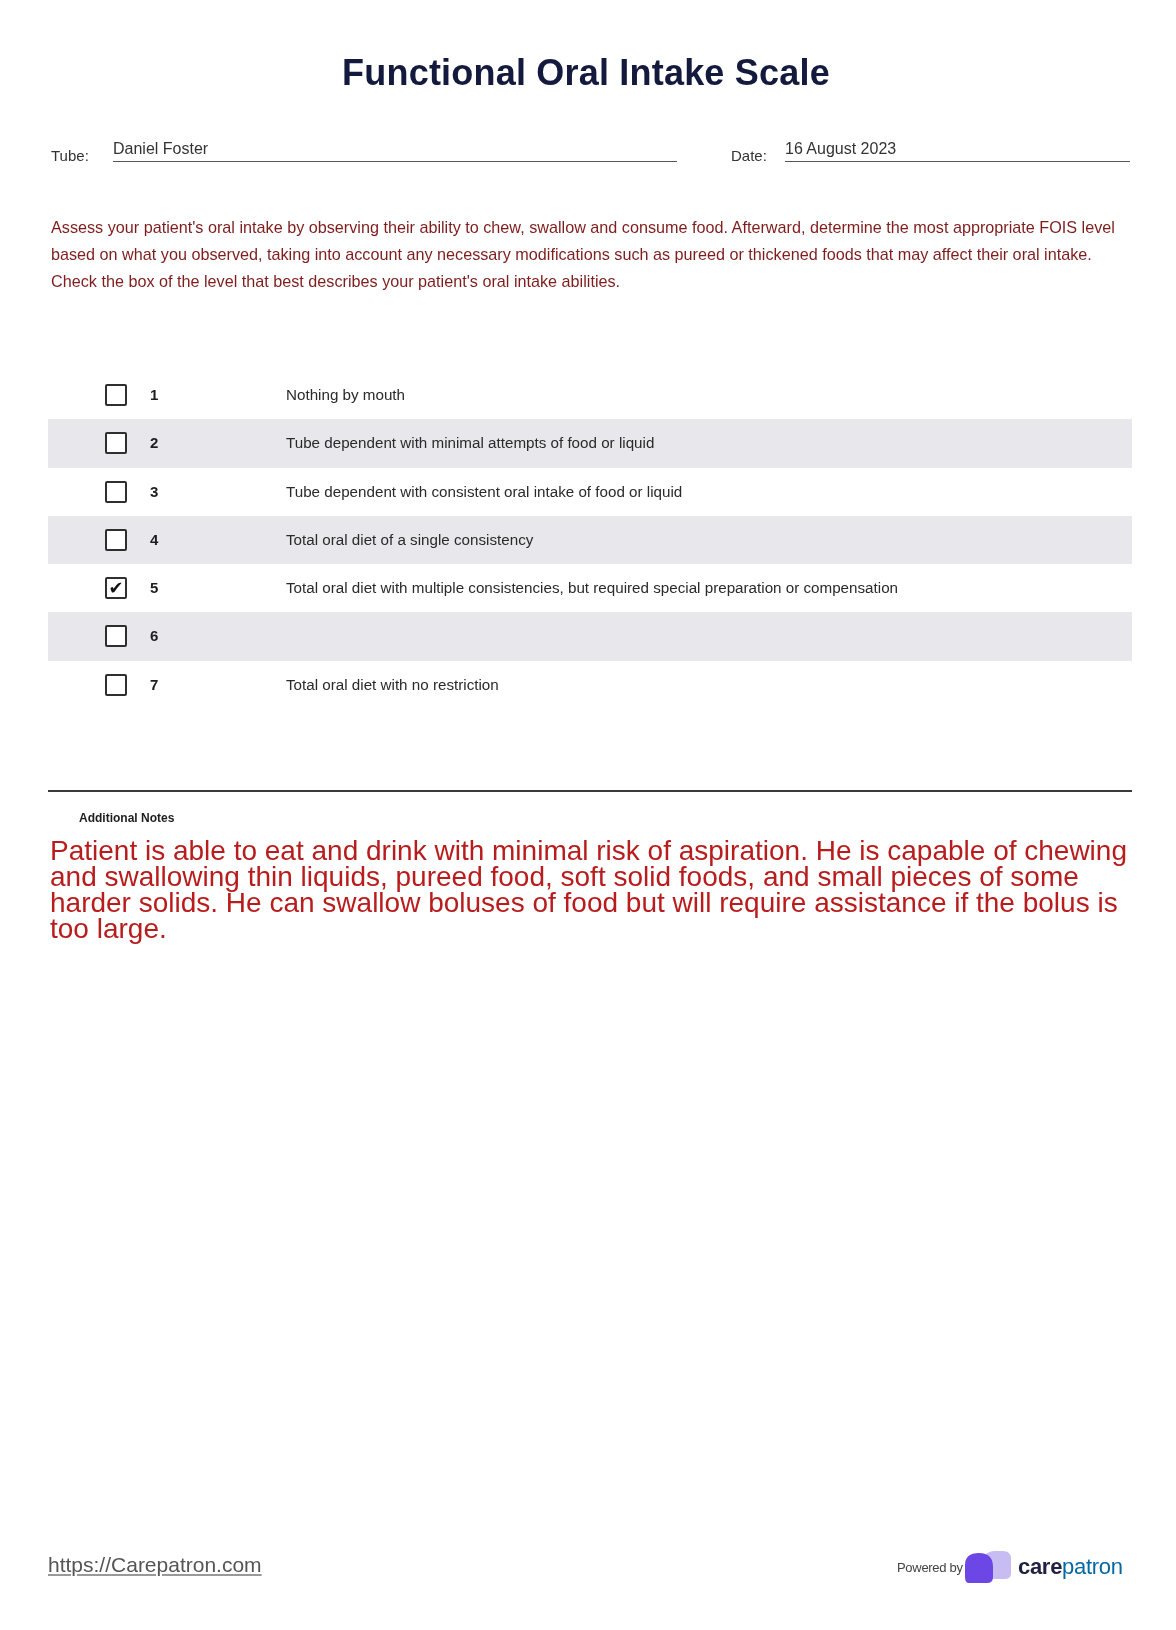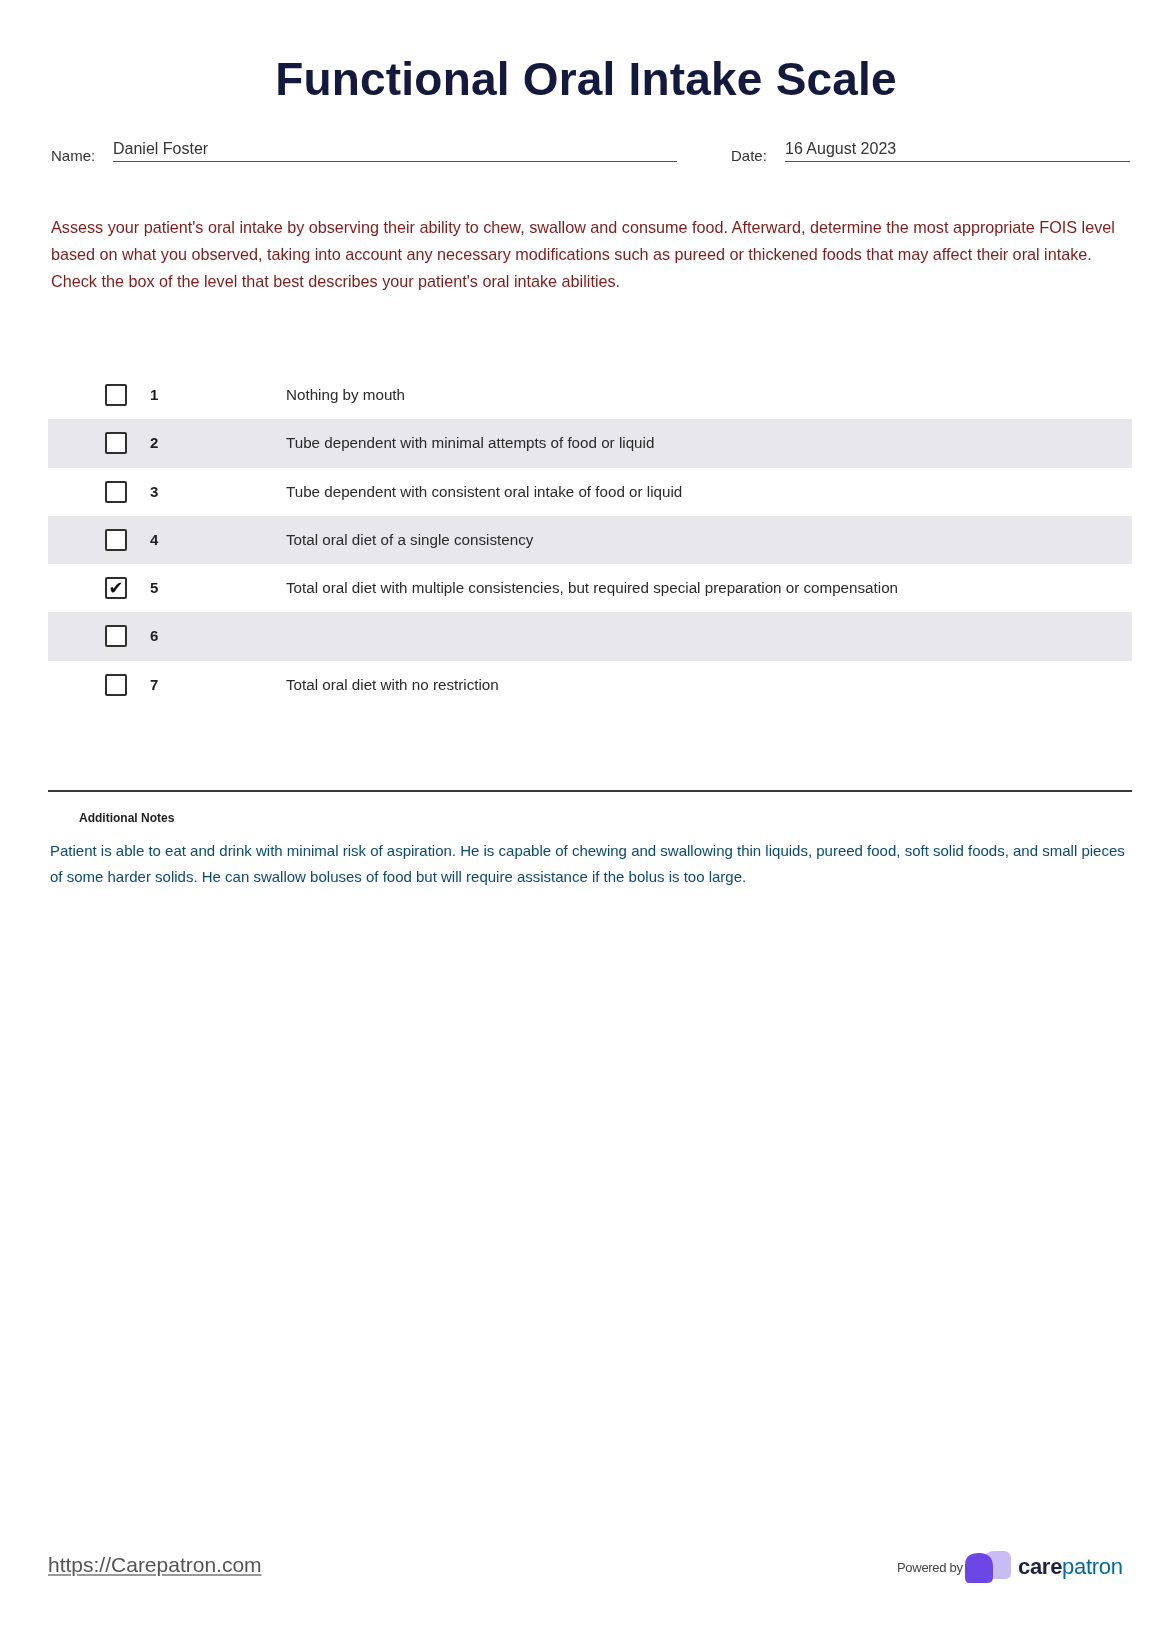--- a/index.html
+++ b/index.html
@@ -2,21 +2,21 @@
 <html><head>
 <meta charset="utf-8">
 <style>
   html, body { margin: 0; padding: 0; background: #ffffff; }
   body {
     width: 1176px; height: 1630px; position: relative; overflow: hidden;
     font-family: "Liberation Sans", sans-serif; color: #2b2b2b;
   }
   .title {
     position: absolute; left: 0; width: 1172px; top: 52px;
-    text-align: center; font-size: 46px; font-weight: bold; color: #141a3d;
+    text-align: center; font-size: 36px; font-weight: bold; color: #141a3d;
     letter-spacing: 0.2px;
   }
   .field-label { position: absolute; font-size: 15px; color: #333; }
   .field-value { position: absolute; font-size: 16px; color: #333; }
   .field-line { position: absolute; height: 1px; background: #555; }
 
   .intro {
     position: absolute; left: 51px; top: 214px; width: 1090px;
     font-size: 16.2px; line-height: 27px; color: #7f1d1d;
   }
@@ -34,39 +34,39 @@
     border: 2px solid #2f2f2f; border-radius: 2px; box-sizing: border-box; background: #fff;
     font-size: 18px; line-height: 18px; text-align: center; color: #111;
   }
   .lvl { position: absolute; left: 102px; top: 15px; font-size: 15px; font-weight: bold; color: #1e1e1e; }
   .desc { position: absolute; left: 238px; top: 15px; font-size: 15.2px; color: #2a2a2a; }
   .tbottom { position: absolute; left: 48px; width: 1084px; top: 790px; height: 2px; background: #3a3a3a; }
 
   .notes-label { position: absolute; left: 79px; top: 811px; font-size: 12px; font-weight: bold; color: #1e1e1e; }
   .notes-text {
     position: absolute; left: 50px; top: 838px; width: 1090px;
-    font-size: 15px; line-height: 26px; color: #0c4a6e;
+    font-size: 28px; line-height: 26px; color: #b91c1c;
   }
 
   .footer-url {
     position: absolute; left: 48px; top: 1553px; font-size: 21px; color: #555;
     text-decoration: underline; text-decoration-color: #999;
   }
   .powered { position: absolute; left: 897px; top: 1560px; font-size: 13px; color: #444; letter-spacing: -0.3px; }
   .logo-mark { position: absolute; left: 965px; top: 1551px; width: 46px; height: 32px; }
   .logo-text { position: absolute; left: 1018px; top: 1554px; font-size: 22px; color: #1e2140; letter-spacing: -0.3px; }
   .logo-text b { font-weight: bold; }
   .logo-text span.light { font-weight: normal; color: #0369a1; }
 </style>
 </head>
 <body>
 
 <div class="title">Functional Oral Intake Scale</div>
 
-<span class="field-label" style="left:51px; top:147px;">Name:</span>
+<span class="field-label" style="left:51px; top:147px;">Tube:</span>
 <span class="field-value" style="left:113px; top:140px;">Daniel Foster</span>
 <div class="field-line" style="left:113px; top:161px; width:564px;"></div>
 
 <span class="field-label" style="left:731px; top:147px;">Date:</span>
 <span class="field-value" style="left:785px; top:140px;">16 August 2023</span>
 <div class="field-line" style="left:785px; top:161px; width:345px;"></div>
 
 <div class="intro">Assess your patient's oral intake by observing their ability to chew, swallow and consume food. Afterward, determine the most appropriate FOIS level based on what you observed, taking into account any necessary modifications such as pureed or thickened foods that may affect their oral intake. Check the box of the level that best describes your patient's oral intake abilities.</div>
 
 <div class="table">

